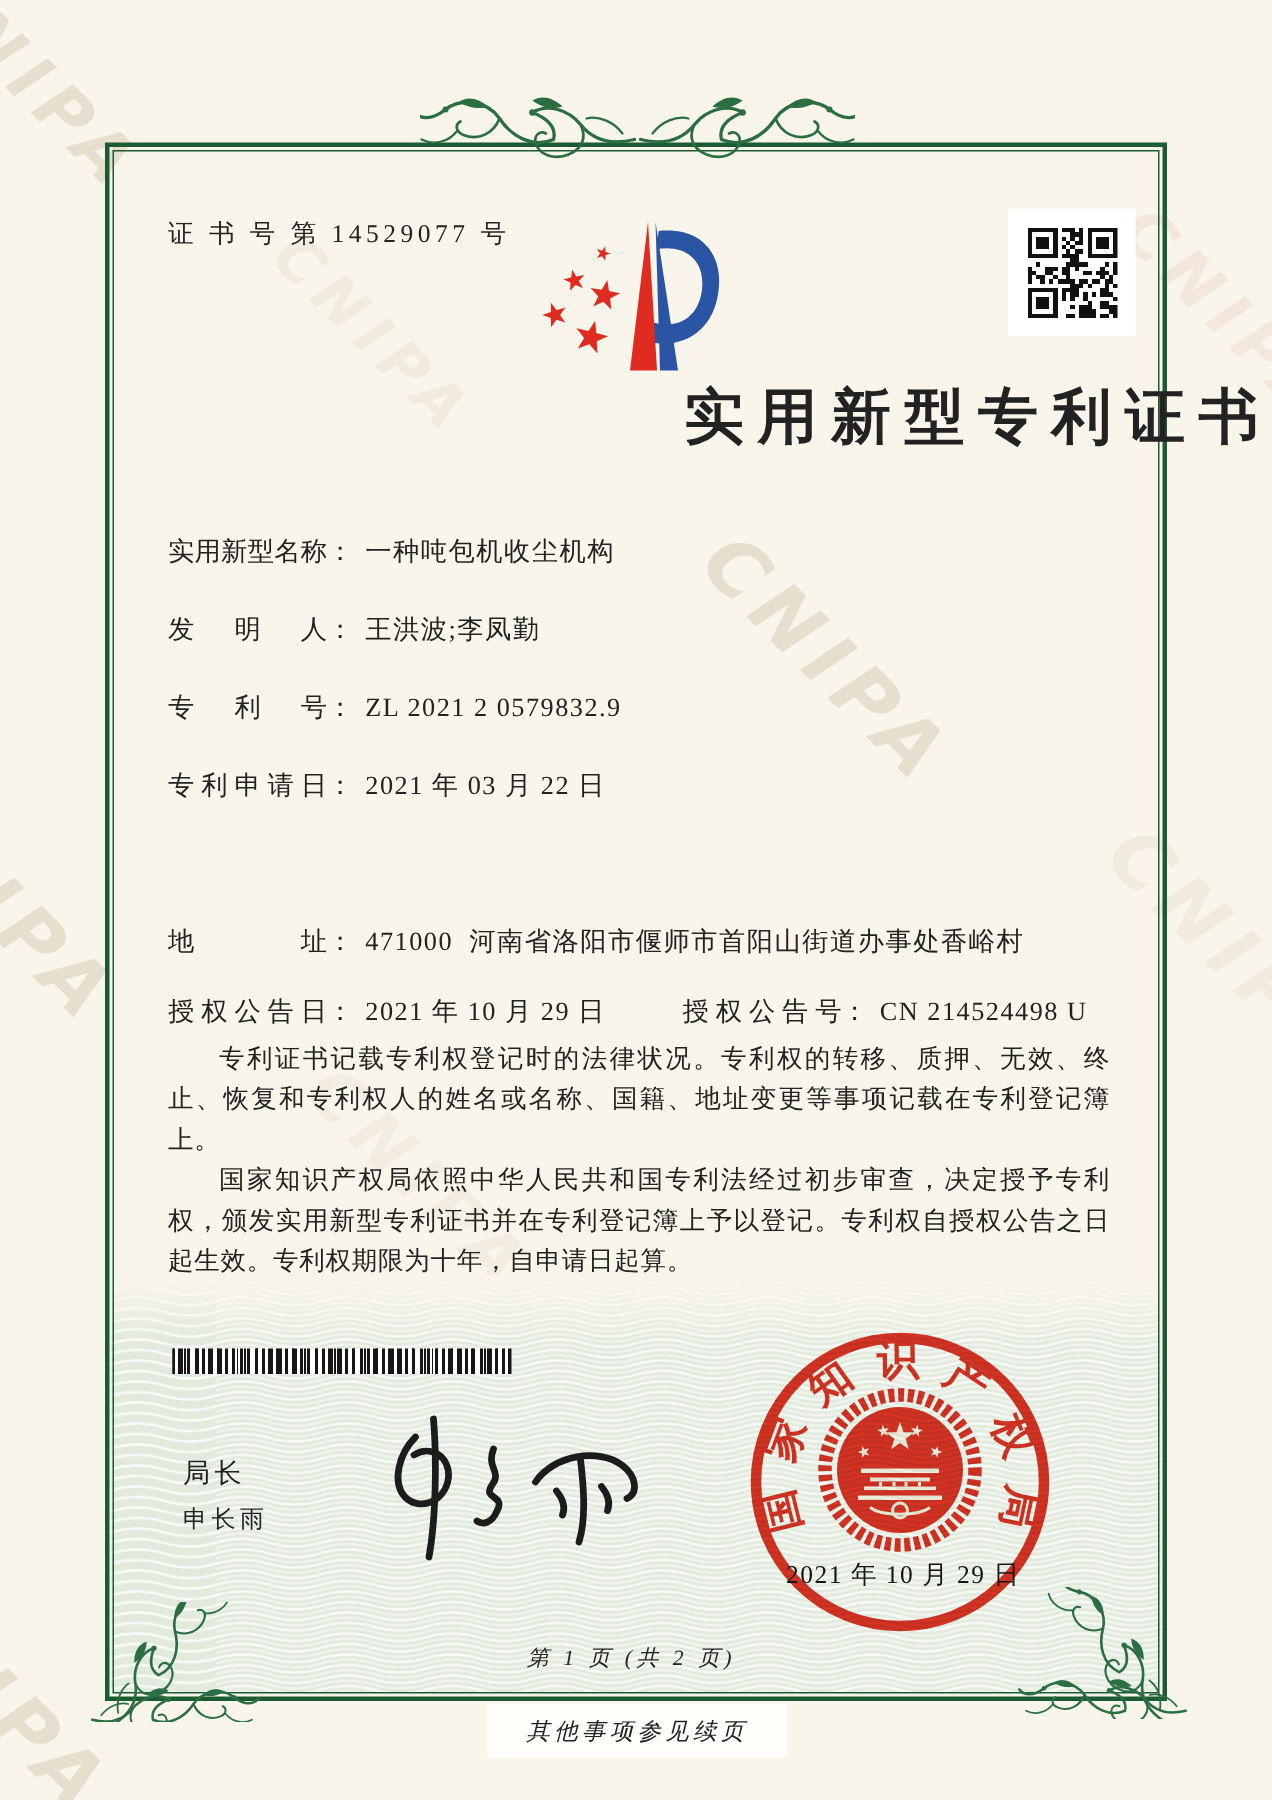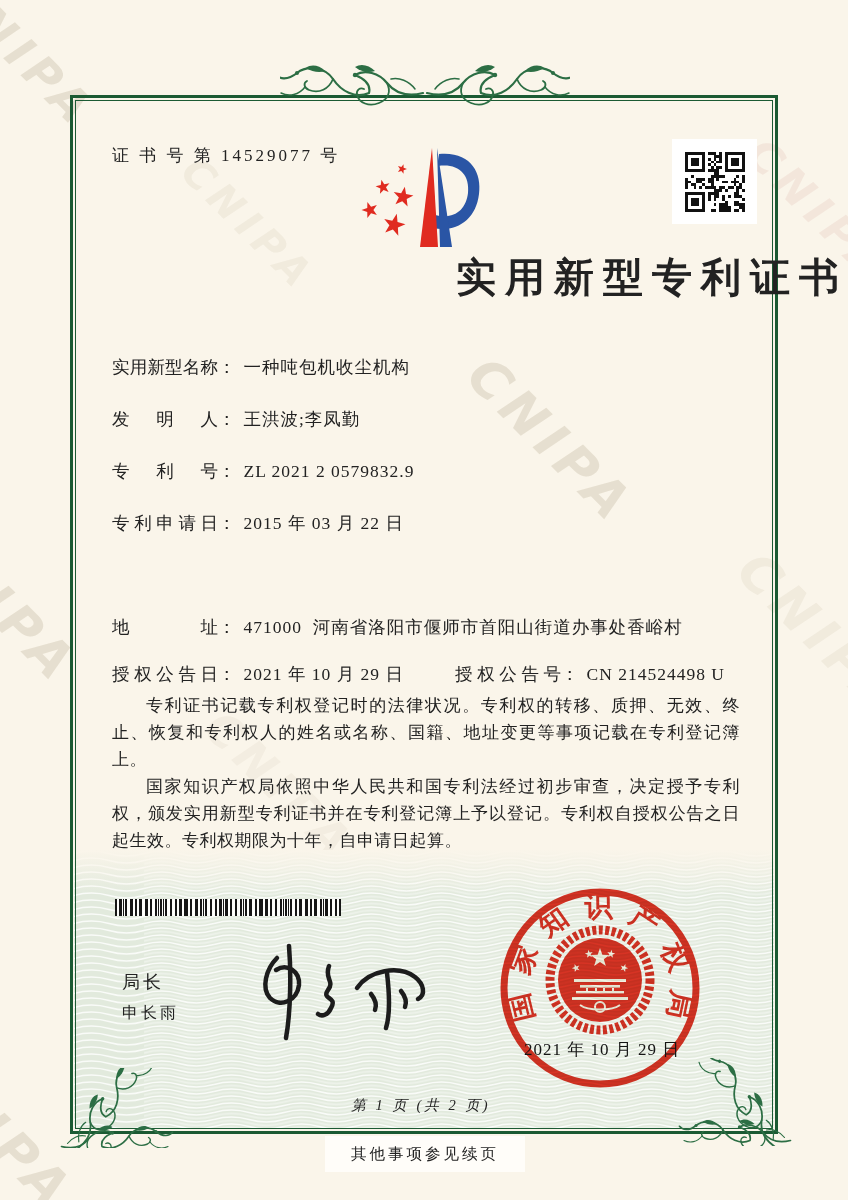--- a/index.html
+++ b/index.html
@@ -43,21 +43,21 @@
       repeating-linear-gradient(90deg,transparent 0 4px,#161616 4px 5px,transparent 5px 13px);}
   .director-title{position:absolute;left:122px;top:970px;font-size:18px;letter-spacing:3px;z-index:5;}
   .director-name{position:absolute;left:122px;top:1003px;font-size:16px;letter-spacing:3px;z-index:5;}
   .signature{position:absolute;left:245px;top:938px;z-index:6;}
   .seal{position:absolute;left:494px;top:882px;z-index:6;mix-blend-mode:multiply;opacity:.96;}
   .seal-date{position:absolute;left:524px;top:1038px;font-size:17px;letter-spacing:1px;color:#141414;z-index:7;white-space:nowrap;}
   .page-num{position:absolute;left:70px;top:1096px;width:702px;text-align:center;
             font-size:14.5px;letter-spacing:3px;z-index:5;font-style:italic;}
   .note-box{position:absolute;left:325px;top:1136px;width:200px;height:36px;background:#fffdf9;
             display:flex;align-items:center;justify-content:center;z-index:5;
-            font-size:15.5px;letter-spacing:3px;}
+            font-size:15.5px;letter-spacing:3px;font-style:italic;}
 </style>
 </head>
 <body>
 
 <div class="page">
 
   <svg width="0" height="0" style="position:absolute" aria-hidden="true">
     <defs>
       <path id="star" d="M0,-10 L-2.35,-3.24 L-9.51,-3.09 L-3.8,1.24 L-5.88,8.09 L0,4 L5.88,8.09 L3.8,1.24 L9.51,-3.09 L2.35,-3.24 Z"></path>
       <g id="flo" stroke="#2c6e44" fill="none" stroke-linecap="round">
@@ -270,21 +270,21 @@
   <div class="field-row" style="top:355px">
     <span class="flabel">实用新型名称</span><span class="colon">：</span><span class="fvalue">一种吨包机收尘机构</span>
   </div>
   <div class="field-row" style="top:407px">
     <span class="flabel">发明人</span><span class="colon">：</span><span class="fvalue">王洪波;李凤勤</span>
   </div>
   <div class="field-row" style="top:459px">
     <span class="flabel">专利号</span><span class="colon">：</span><span class="fvalue">ZL 2021 2 0579832.9</span>
   </div>
   <div class="field-row" style="top:511px">
-    <span class="flabel">专利申请日</span><span class="colon">：</span><span class="fvalue">2015 年 03 月 22 日</span>
+    <span class="flabel">专利申请日</span><span class="colon">：</span><span class="fvalue">2021 年 03 月 22 日</span>
   </div>
   <div class="field-row" style="top:615px">
     <span class="flabel">地址</span><span class="colon">：</span><span class="fvalue">471000  河南省洛阳市偃师市首阳山街道办事处香峪村</span>
   </div>
   <div class="field-row" style="top:662px">
     <span class="flabel">授权公告日</span><span class="colon">：</span><span class="fvalue">2021 年 10 月 29 日</span>
     <span class="pair2">
       <span class="flabel">授权公告号</span><span class="colon">：</span><span class="fvalue">CN 214524498 U</span>
     </span>
   </div>

